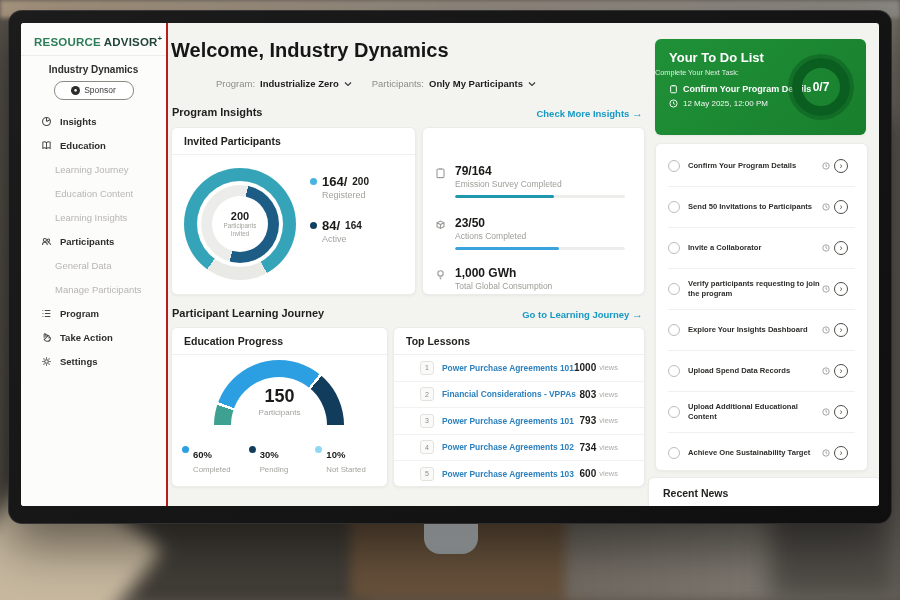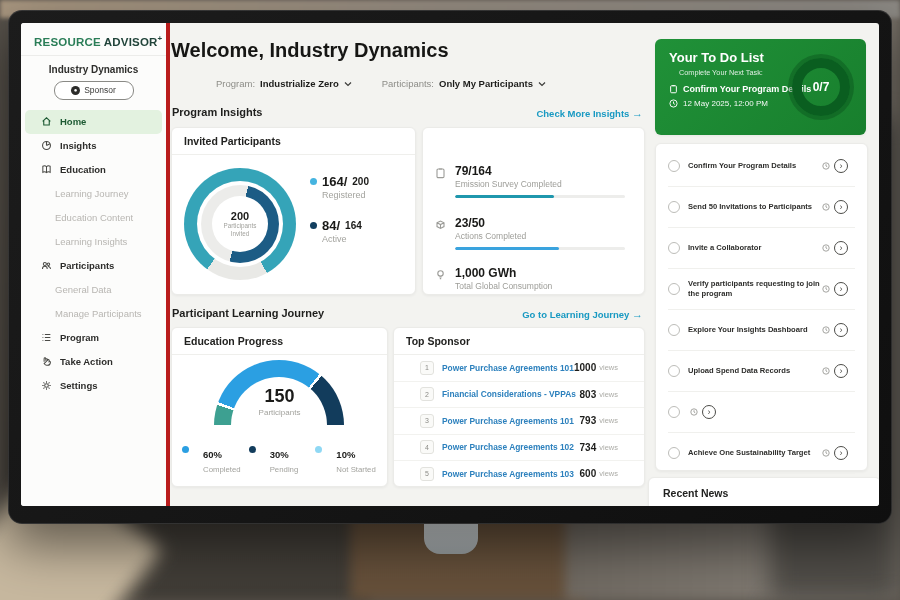--- a/index.html
+++ b/index.html
@@ -18,41 +18,41 @@
   .bg-wedge{left:-40px;top:480px;width:150px;height:220px;background:#c7b89f;transform:rotate(38deg);filter:blur(9px);}
   
   .stand{position:absolute;left:424px;top:514px;width:54px;height:40px;
     background:linear-gradient(#eef2f3,#9aa0a2);border-radius:10px 10px 16px 16px;}
   .monitor{position:absolute;left:8px;top:10px;width:884px;height:514px;
     background:linear-gradient(135deg,#1c1c1c,#0f0f0f);border-radius:14px;
     box-shadow:0 22px 50px rgba(0,0,0,.5), inset 0 0 0 1px rgba(255,255,255,.12);}
   .screen{position:absolute;left:13px;top:13px;width:858px;height:483px;
     background:#f3f3f0;border-radius:3px;overflow:hidden;color:#222;}
   
-  .sidebar{position:absolute;left:0;top:0;width:145px;height:483px;background:#fcfcfb;border-right:4px solid #b91c1c;}
+  .sidebar{position:absolute;left:0;top:0;width:145px;height:483px;background:#fcfcfb;border-right:2px solid #b91c1c;}
   .logo{padding:11px 0 7px 13px;font-size:11.5px;font-weight:bold;letter-spacing:.2px;}
   .logo .lg1{color:#2a7d57;}
   .logo .lg2{color:#21443a;}
   .logo sup{font-size:8px;}
   .sb-div{height:1px;background:#ececea;margin:0 0 0 0;}
   .org{margin-top:8px;text-align:center;font-size:10px;font-weight:bold;color:#2e2e2c;}
   .pill{margin:6px auto 10px auto;width:78px;height:17px;border:1px solid #8a8a86;border-radius:9px;
     display:flex;align-items:center;justify-content:center;gap:4px;font-size:8.5px;color:#3a3a38;background:#fff;}
   .pill .pdot{width:9px;height:9px;border-radius:50%;background:#2c2c2a;display:inline-flex;align-items:center;justify-content:center;color:#fff;font-size:6px;}
   .nav{margin-top:2px;}
   .nav-item{display:flex;align-items:center;gap:8px;height:24px;padding-left:16px;margin:0 4px;border-radius:5px;
     font-size:9.5px;font-weight:bold;color:#2d2d2b;cursor:pointer;}
   .nav-item svg{flex:0 0 auto;}
   .nav-item.active{background:#e3f2e0;color:#1d5a33;}
   .nav-item.active svg{color:#1d5a33;}
   .nav-sub{display:flex;align-items:center;height:24px;padding-left:34px;font-size:9.5px;color:#b8b6b2;cursor:pointer;}
   .icn{color:#4a4a46;}
   
   .welcome{position:absolute;left:150px;top:16px;font-size:20px;font-weight:bold;color:#161614;}
-  .filters{position:absolute;left:151px;top:55px;display:flex;align-items:center;gap:30px;font-size:9.5px;color:#8d8d88;padding-left:44px;}
+  .filters{position:absolute;left:151px;top:55px;display:flex;align-items:center;gap:20px;font-size:9.5px;color:#8d8d88;padding-left:44px;}
   .filter{display:flex;align-items:center;gap:5px;cursor:pointer;}
   .fval{font-weight:bold;color:#1d1d1b;}
   .chev{color:#3c3c3a;}
   .sec-hd{position:absolute;font-size:11px;font-weight:bold;color:#1f1f1d;}
   .sec-link{position:absolute;font-size:9.5px;font-weight:bold;color:#1899c2;text-align:right;cursor:pointer;}
   .sec-link .arr{font-size:11px;}
   .card{position:absolute;background:#fff;border:1px solid #ebebe8;border-radius:6px;box-shadow:0 1px 3px rgba(0,0,0,.05);}
   .card-hd{height:26px;line-height:27px;padding:0 12px;font-size:10.5px;font-weight:bold;color:#222220;border-bottom:1px solid #efefec;}
   
   .donut{position:absolute;left:12px;top:40px;width:112px;height:112px;border-radius:50%;}
@@ -77,36 +77,36 @@
   .bar{margin-top:6px;width:170px;height:3px;background:#ededeb;border-radius:2px;overflow:hidden;}
   .bar-fill{display:block;height:3px;border-radius:2px;}
   
   .gauge-wrap{position:absolute;left:42px;top:32px;width:130px;height:66px;overflow:hidden;}
   .gauge{width:130px;height:130px;border-radius:50%;}
   .g-hole{position:absolute;left:17px;top:17px;width:96px;height:96px;border-radius:50%;background:#fff;}
   .g-center{position:absolute;left:0;top:58px;width:215px;text-align:center;}
   .g-val{font-size:18px;font-weight:bold;color:#1b1b19;}
   .g-lab{font-size:8px;color:#a3a39e;margin-top:1px;}
   .g-leg{position:absolute;left:10px;top:116px;width:200px;display:flex;}
-  .g-leg-item{flex:1;display:flex;gap:14px;}
+  .g-leg-item{flex:1;display:flex;gap:4px;}
   .g-pct{font-size:9.5px;font-weight:bold;color:#1b1b19;}
   .g-l{font-size:7.8px;color:#a3a39e;margin-top:3px;}
   .g-leg .dot{margin-top:2px;}
   
   .lesson-row{display:flex;align-items:center;height:25.5px;padding:0 26px;border-bottom:1px solid #f2f2ef;}
   .lesson-row:last-child{border-bottom:none;}
   .rank{width:12px;height:12px;border:1px solid #e2e2de;background:#fafaf8;border-radius:3px;font-size:7px;color:#8b8b86;
     display:flex;align-items:center;justify-content:center;flex:0 0 auto;}
   .l-title{margin-left:8px;font-size:8.4px;font-weight:bold;color:#2c80bd;flex:1;cursor:pointer;}
   .l-views{font-size:10px;font-weight:bold;color:#1d1d1b;}
   .l-vlab{font-size:7.5px;color:#ababa6;margin-left:3px;}
   
   .todo-hero{background:linear-gradient(135deg,#209138,#187f2d);border:none;color:#fff;}
   .th-title{font-size:13px;font-weight:bold;margin:11px 0 3px 14px;}
-  .th-sub{font-size:7.3px;opacity:.85;margin-left:24px;}
+  .th-sub{font-size:7.3px;opacity:.85;margin-left:0;}
   .th-row{display:flex;align-items:center;gap:5px;margin:7px 0 0 14px;font-size:9px;font-weight:bold;}
   .th-row.dt{font-size:8px;font-weight:normal;opacity:.95;margin-top:5px;}
   .ring{position:absolute;right:16px;top:19px;width:38px;height:38px;border:10px solid #0a5e20;border-radius:50%;
     box-shadow:0 0 0 4px rgba(7,70,24,.35);display:flex;align-items:center;justify-content:center;}
   .ring span{font-size:12px;font-weight:bold;color:#fff;}
   
   .tasks{padding:2px 12px;}
   .task-row{display:flex;align-items:center;min-height:32px;border-bottom:1px solid #f0f0ed;padding:4px 0;}
   .task-row:last-of-type{border-bottom:none;}
   .task-check{width:10px;height:10px;border:1px solid #bdbdb9;border-radius:50%;flex:0 0 auto;margin-right:8px;cursor:pointer;background:#fff;}
@@ -136,26 +136,20 @@
       <span class="lg1">RESOURCE</span>
       <span class="lg2"><span>ADVISOR</span><sup>+</sup></span>
     </div>
     <div class="sb-div"></div>
     <div class="org">Industry Dynamics</div>
     <div class="pill">
       <span class="pdot">●</span>
       <span>Sponsor</span>
     </div>
     <div class="nav">
-      <div class="nav-item active">
-        <svg class="icn" width="11" height="11" viewBox="0 0 12 12" fill="none" stroke="currentColor" stroke-width="1.2">
-              <path d="M1.8 5.8 L6 2 L10.2 5.8 M3 5 V9.8 H9 V5"></path>
-            </svg>
-        <span>Home</span>
-      </div>
       <div class="nav-item">
         <svg class="icn" width="11" height="11" viewBox="0 0 12 12" fill="none" stroke="currentColor" stroke-width="1.2">
               <circle cx="6" cy="6" r="4.3"></circle>
               <path d="M6 6 V1.7 M6 6 L9.8 4.2"></path>
             </svg>
         <span>Insights</span>
       </div>
       <div class="nav-item">
         <svg class="icn" width="11" height="11" viewBox="0 0 12 12" fill="none" stroke="currentColor" stroke-width="1.1">
               <path d="M6 3 C5 1.9 3 1.9 2 2.5 V9 C3 8.4 5 8.4 6 9.4 C7 8.4 9 8.4 10 9 V2.5 C9 1.9 7 1.9 6 3 Z M6 3 V9.4"></path>
@@ -326,21 +320,21 @@
         <span><span class="g-pct">30%</span><div class="g-l">Pending</div></span>
       </div>
       <div class="g-leg-item">
         <span class="dot" style="background: rgb(143, 216, 244);"></span>
         <span><span class="g-pct">10%</span><div class="g-l">Not Started</div></span>
       </div>
     </div>
   </div>
 
   <div class="card" style="left:372px;top:304px;width:250px;height:158px;">
-    <div class="card-hd">Top Sponsor</div>
+    <div class="card-hd">Top Lessons</div>
     <div class="lesson-row">
       <span class="rank">1</span>
       <span class="l-title">Power Purchase Agreements 101</span>
       <span class="l-views">1000</span>
           <span class="l-vlab">views</span>
     </div>
     <div class="lesson-row">
       <span class="rank">2</span>
       <span class="l-title">Financial Considerations - VPPAs</span>
       <span class="l-views">803</span>
@@ -439,20 +433,21 @@
         <span class="task-check"></span>
         <span class="task-label">Upload Spend Data Records</span>
         <svg class="task-clock" width="8" height="8" viewBox="0 0 10 10" fill="none" stroke="currentColor" stroke-width="1.1">
               <circle cx="5" cy="5" r="4"></circle>
               <path d="M5 2.8 V5 L6.6 6"></path>
             </svg>
         <span class="task-go">›</span>
       </div>
       <div class="task-row">
         <span class="task-check"></span>
+        <span class="task-label">Upload Additional Educational Content</span>
         <svg class="task-clock" width="8" height="8" viewBox="0 0 10 10" fill="none" stroke="currentColor" stroke-width="1.1">
               <circle cx="5" cy="5" r="4"></circle>
               <path d="M5 2.8 V5 L6.6 6"></path>
             </svg>
         <span class="task-go">›</span>
       </div>
       <div class="task-row">
         <span class="task-check"></span>
         <span class="task-label">Achieve One Sustainability Target</span>
         <svg class="task-clock" width="8" height="8" viewBox="0 0 10 10" fill="none" stroke="currentColor" stroke-width="1.1">

